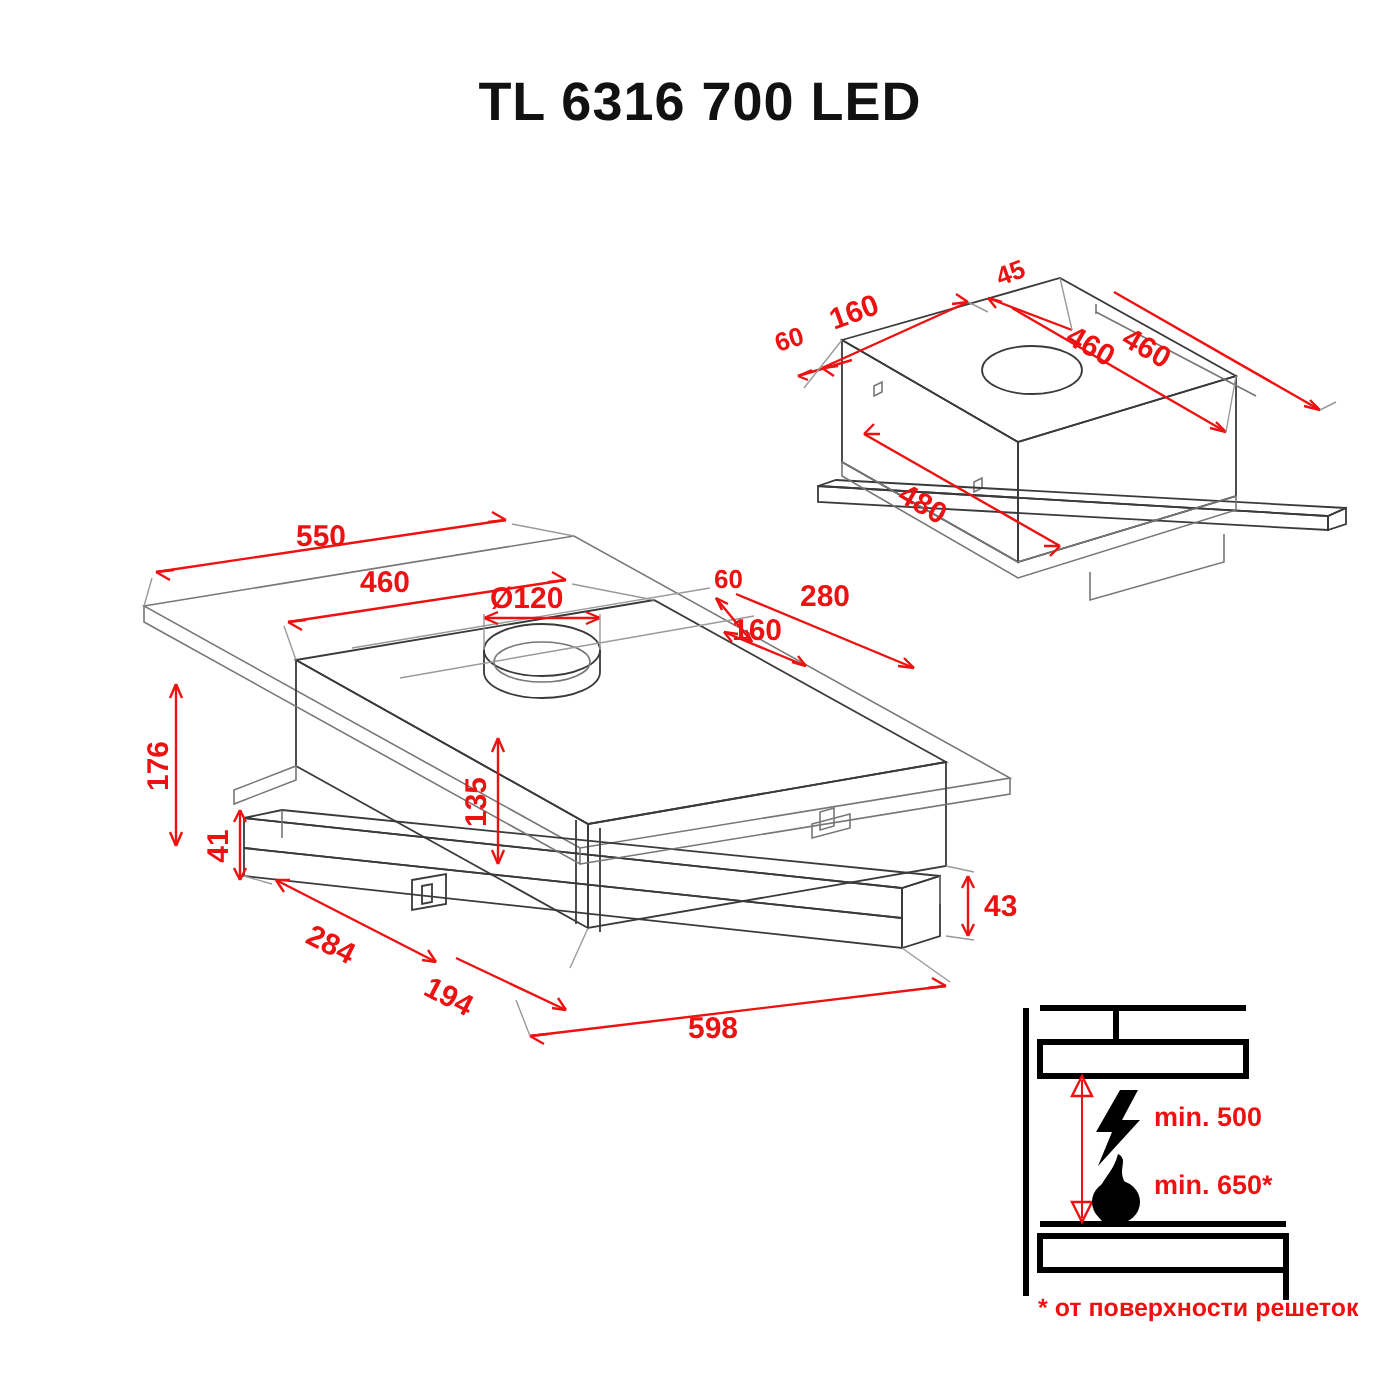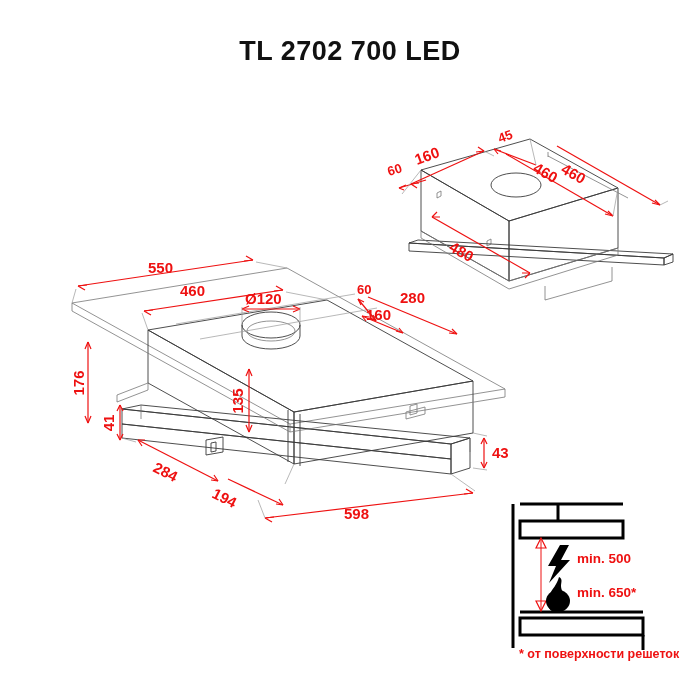--- a/index.html
+++ b/index.html
@@ -28,21 +28,21 @@
   .out.light{stroke:#777777;stroke-width:0.8;}
   .ext{stroke:#9a9a9a;stroke-width:0.7;fill:none;}
   .dimline{stroke:#ee1111;stroke-width:1.2;fill:none;}
   .dimline.thin{stroke-width:1;}
   .blk{stroke:#000000;stroke-width:3;fill:none;}
   .blkfill{fill:#000000;}
 </style>
 </head>
 <body>
 
-<div id="page-title">TL 2702 700 LED</div>
+<div id="page-title">TL 6316 700 LED</div>
 
 <svg class="svg-layer" viewBox="0 0 700 700">
 
   <g>
 
     <path class="out" d="M 421,170 L 530,139 L 618,188 L 509,221 Z"></path>
 
     <path class="out" d="M 421,170 L 421,231 L 509,281 L 509,221 Z"></path>
 
     <path class="out" d="M 509,221 L 509,281 L 618,248 L 618,188 Z"></path>

